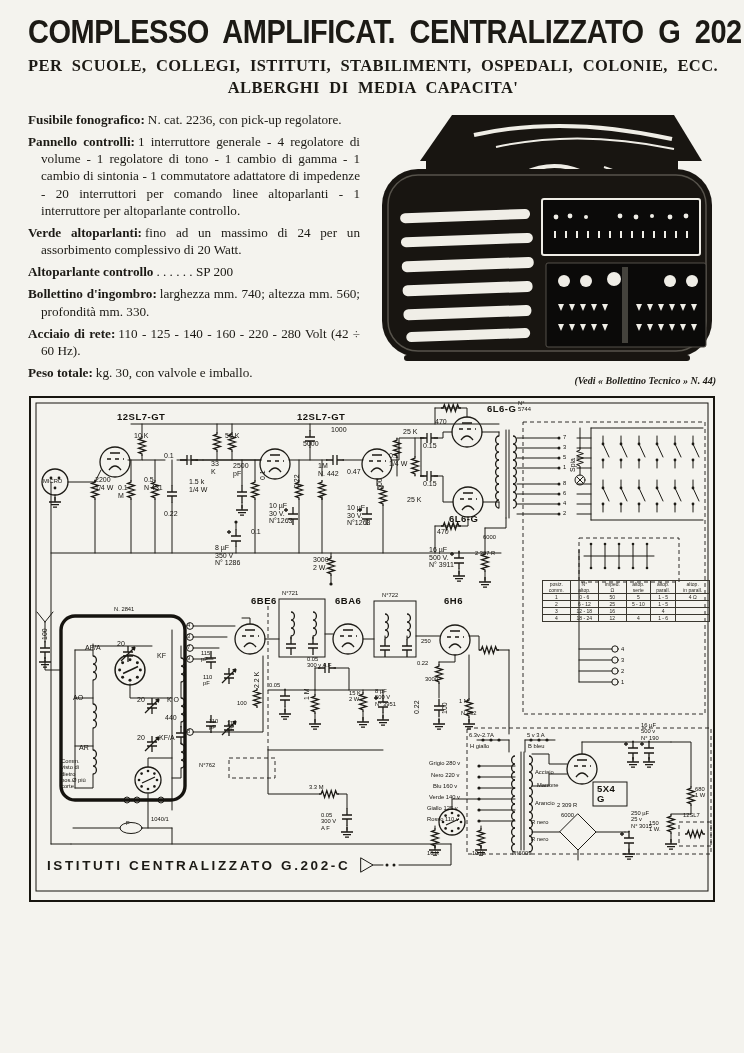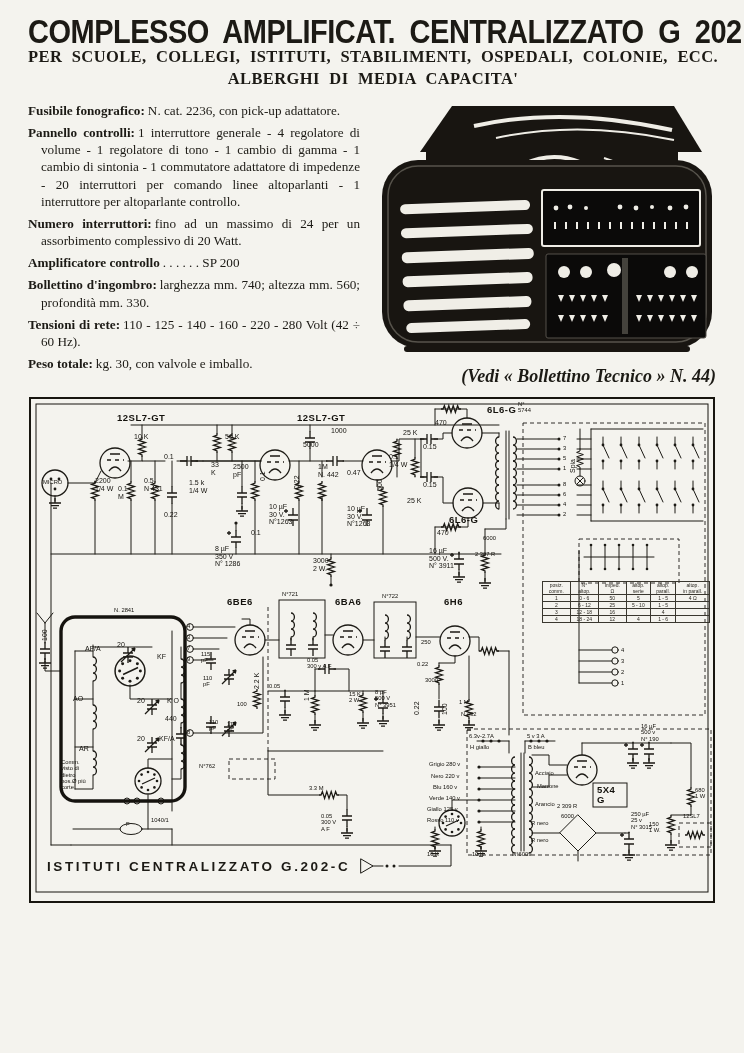--- a/index.html
+++ b/index.html
@@ -4,33 +4,33 @@
 <style>
   html,body{margin:0;padding:0;}
   body{width:744px;height:1053px;background:#f4f3ee;color:#1c1a15;overflow:hidden;
        font-family:"Liberation Serif",serif;}
   .page{position:relative;width:744px;height:1053px;}
 
   header{padding:14px 26px 0 28px;}
   h1{margin:0;font-family:"Liberation Sans",sans-serif;font-weight:bold;font-size:29px;
      letter-spacing:-0.5px;word-spacing:7px;white-space:nowrap;transform:scaleY(1.12);transform-origin:left top;}
   .sub{font-family:"Liberation Serif",serif;font-weight:bold;font-size:16.5px;
-       letter-spacing:.4px;word-spacing:5px;text-align:center;white-space:nowrap;}
+       letter-spacing:.4px;word-spacing:5px;text-align:center;margin-top:9px;white-space:nowrap;}
   .sub2{margin-top:2px;}
 
   .row{display:flex;gap:14px;padding:0 26px 0 28px;margin-top:13px;}
   .specs{width:332px;font-size:13.2px;line-height:1.3;}
   .spec{margin:0 0 5px 0;padding-left:13px;text-indent:-13px;text-align:justify;}
   .spec b{padding-right:3px;}
 
   .right{width:344px;}
   .photo{width:344px;height:252px;}
   .caption{width:344px;margin:8px 0 0 0;font-size:13px;font-weight:bold;line-height:1.5;
            text-align:justify;letter-spacing:.2px;}
-  .see{margin:12px 2px 0 0;font-size:18px;font-style:italic;font-weight:bold;text-align:right;}
+  .see{margin:12px 2px 0 0;font-size:10px;font-style:italic;font-weight:bold;text-align:right;}
 
   .schematic{position:relative;width:682px;height:502px;margin:10px auto 8px auto;
              border:2px solid #17150f;}
   .schematic svg{position:absolute;left:0;top:0;}
   .w{stroke:#1c1a15;stroke-width:1;fill:none;stroke-linecap:round;}
   .w2{stroke:#1c1a15;stroke-width:1.3;fill:none;}
   .tk{stroke:#15130f;stroke-width:3.4;fill:none;}
   .dash{stroke:#1c1a15;stroke-width:.9;fill:none;stroke-dasharray:4 3;}
   .d{fill:#1c1a15;stroke:none;}
 
@@ -58,31 +58,31 @@
     <div class="sub">PER SCUOLE, COLLEGI, ISTITUTI, STABILIMENTI, OSPEDALI, COLONIE, ECC.</div>
     <div class="sub sub2">ALBERGHI DI MEDIA CAPACITA'</div>
   </header>
 
   <div class="row">
 
     <section class="specs">
 
 
 
-        <p class="spec"><b>Fusibile fonografico:</b><span>N. cat. 2236, con pick-up adattatore.</span></p>
+        <p class="spec"><b>Fusibile fonografico:</b><span>N. cat. 2236, con pick-up regolatore.</span></p>
 
         <p class="spec"><b>Pannello controlli:</b><span>1 interruttore generale - 4 regolatore di volume - 1 regolatore di tono - 1 cambio di gamma - 1 cambio di sintonia - 1 commutatore adattatore di impedenze - 20 interruttori per comando linee altoparlanti - 1 interruttore per altoparlante controllo.</span></p>
 
-        <p class="spec"><b>Numero interruttori:</b><span>fino ad un massimo di 24 per un assorbimento complessivo di 20 Watt.</span></p>
-
-        <p class="spec"><b>Amplificatore controllo</b><span>. . . . . .  SP 200</span></p>
+        <p class="spec"><b>Verde altoparlanti:</b><span>fino ad un massimo di 24 per un assorbimento complessivo di 20 Watt.</span></p>
+
+        <p class="spec"><b>Altoparlante controllo</b><span>. . . . . .  SP 200</span></p>
 
         <p class="spec"><b>Bollettino d'ingombro:</b><span>larghezza mm. 740; altezza mm. 560; profondità mm. 330.</span></p>
 
-        <p class="spec"><b>Tensioni di rete:</b><span>110 - 125 - 140 - 160 - 220 - 280 Volt (42 ÷ 60 Hz).</span></p>
+        <p class="spec"><b>Acciaio di rete:</b><span>110 - 125 - 140 - 160 - 220 - 280 Volt (42 ÷ 60 Hz).</span></p>
 
 
         <p class="spec"><b>Peso totale:</b><span>kg. 30, con valvole e imballo.</span></p>
 
     </section>
 
     <aside class="right">
       <div class="photo">
         <svg width="344" height="252" viewBox="0 0 344 252">
           <g>
@@ -503,21 +503,21 @@
 
         <span class="lb l" style="left: 266px; top: 14px;">12SL7-GT</span>
 
         <span class="lb l" style="left: 456px; top: 6px;">6L6-G</span>
 
         <span class="lb l" style="left: 418px; top: 116px;">6L6-G</span>
 
         <span class="lb s" style="left: 487px; top: 2px;">N°
 5744</span>
 
-        <span class="lb l" style="left: 196px; top: 198px;">6BE6</span>
+        <span class="lb l" style="left: 220px; top: 198px;">6BE6</span>
 
         <span class="lb l" style="left: 304px; top: 198px;">6BA6</span>
 
         <span class="lb l" style="left: 413px; top: 198px;">6H6</span>
 
         <span class="lb s" style="left: 251px; top: 192px;">N°721</span>
 
         <span class="lb s" style="left: 351px; top: 194px;">N°722</span>
 
         <span class="lb l" style="left: 566px; top: 386px;">5X4

